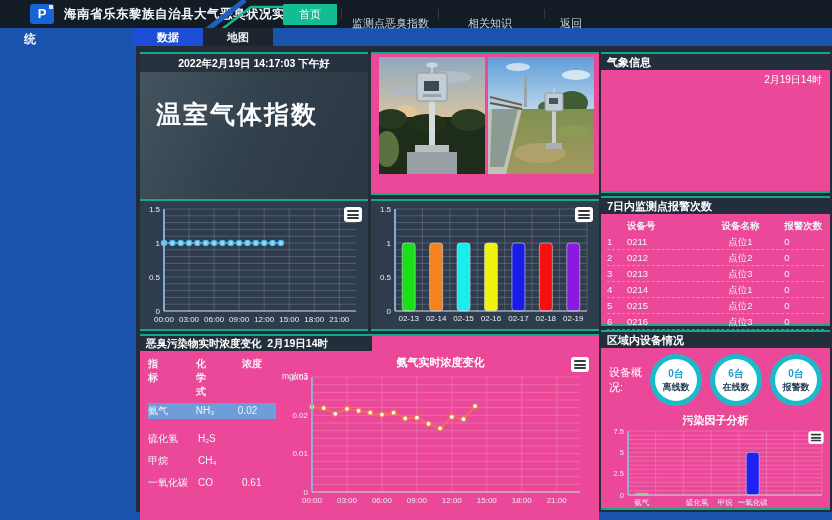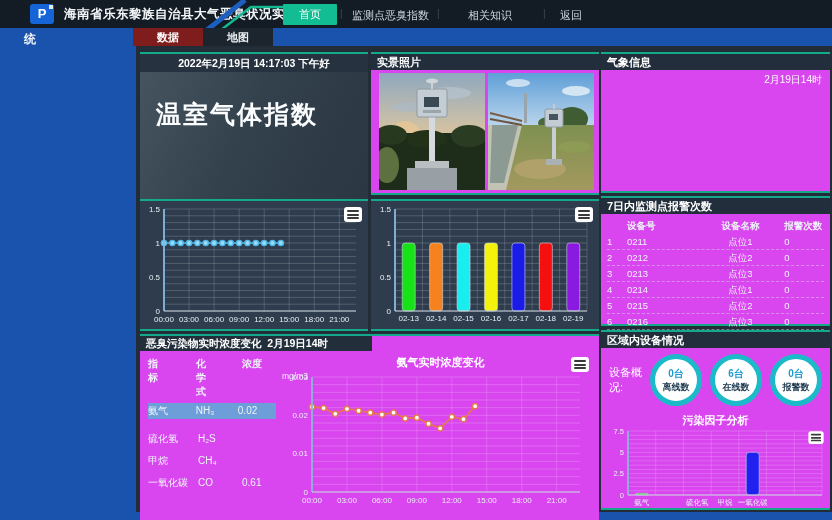--- a/index.html
+++ b/index.html
@@ -9,35 +9,35 @@
 
   
   .top-header{position:absolute;left:0;top:0;width:832px;height:28px;background:#131c25;}
   .logo{position:absolute;left:30px;top:4px;width:24px;height:20px;background:#1565d8;
         border-radius:3px;color:#fff;font-weight:bold;font-size:13px;text-align:center;line-height:19px;}
   .logo .dot{position:absolute;right:1px;top:1px;width:4px;height:4px;background:#e8e8e8;}
   .app-title{position:absolute;left:64px;top:0;height:28px;line-height:28px;color:#f2f6f9;
              font-size:12.5px;font-weight:bold;letter-spacing:0.5px;white-space:nowrap;}
   .title-overflow{position:absolute;left:24px;top:31px;color:#f2f6f9;font-size:12px;font-weight:bold;}
   .header-decor{position:absolute;left:205px;top:0;width:80px;height:28px;}
-  .nav-item{position:absolute;top:1px;height:32px;line-height:28px;color:#ccd6dd;font-size:11px;
+  .nav-item{position:absolute;top:9px;height:32px;line-height:28px;color:#ccd6dd;font-size:11px;
             cursor:pointer;white-space:nowrap;}
   .nav-item.active{top:4px;height:21px;line-height:21px;background:#13bd93;color:#fff;
                    text-align:center;border-radius:1px;}
   .nav-sep{position:absolute;top:0;height:28px;line-height:28px;color:#3b4854;font-size:10px;}
 
   
   .tab{position:absolute;top:28px;height:18px;line-height:18px;width:70px;text-align:center;
        font-size:11px;font-weight:bold;cursor:pointer;}
-  .tab.active{background:#7f1d1d;color:#fff;}
+  .tab.active{background:#1d4ed8;color:#fff;}
   .tab.inactive{background:#1c252e;color:#e8eef2;}
 
   
   .content{position:absolute;left:136px;top:46px;width:696px;height:466px;background:#232d38;}
-  .panel{position:absolute;background:#d946ef;border-top:2px solid #15a98b;
+  .panel{position:absolute;background:#ec4899;border-top:2px solid #15a98b;
          border-bottom:2px solid #15a98b;box-sizing:border-box;color:#eef4f8;}
   .panel-title{height:16px;line-height:16px;background:#222e3b;color:#fff;font-size:11px;
                font-weight:bold;padding-left:6px;}
   .chart-panel{background:#2e3c4d;}
 
   
   .date-strip{height:18px;line-height:18px;background:#26323f;text-align:center;color:#fff;
               font-size:10.5px;font-weight:bold;}
   .welcome-body{height:148px;background:linear-gradient(115deg,#45545f 0%,#33414d 45%,#2a3642 100%);font-family:Liberation Serif, serif;}
   .headline{padding:26px 0 0 16px;font-size:25px;font-weight:bold;color:#fbfdfe;letter-spacing:2px;}
@@ -120,21 +120,20 @@
   <div class="content">
 
     <div class="panel" style="left:4px;top:6px;width:228px;height:143px;">
       <div class="date-strip">2022年2月19日  14:17:03 下午好</div>
       <div class="welcome-body">
         <div class="headline">温室气体指数</div>
       </div>
     </div>
 
     <div class="panel" style="left:235px;top:6px;width:228px;height:143px;">
-      <div class="panel-title">实景照片</div>
       <div class="photo-row">
         <svg class="photo" viewBox="0 0 106 117">
           <defs>
             <linearGradient id="sky1" x1="0" y1="0" x2="0" y2="1">
               <stop offset="0" stop-color="#8fa8bf"></stop>
                 <stop offset="0.7" stop-color="#c9bfa8"></stop>
                 <stop offset="1" stop-color="#e3c49a"></stop>
             </linearGradient>
           </defs>
           <rect width="106" height="70" fill="url(#sky1)"></rect>

